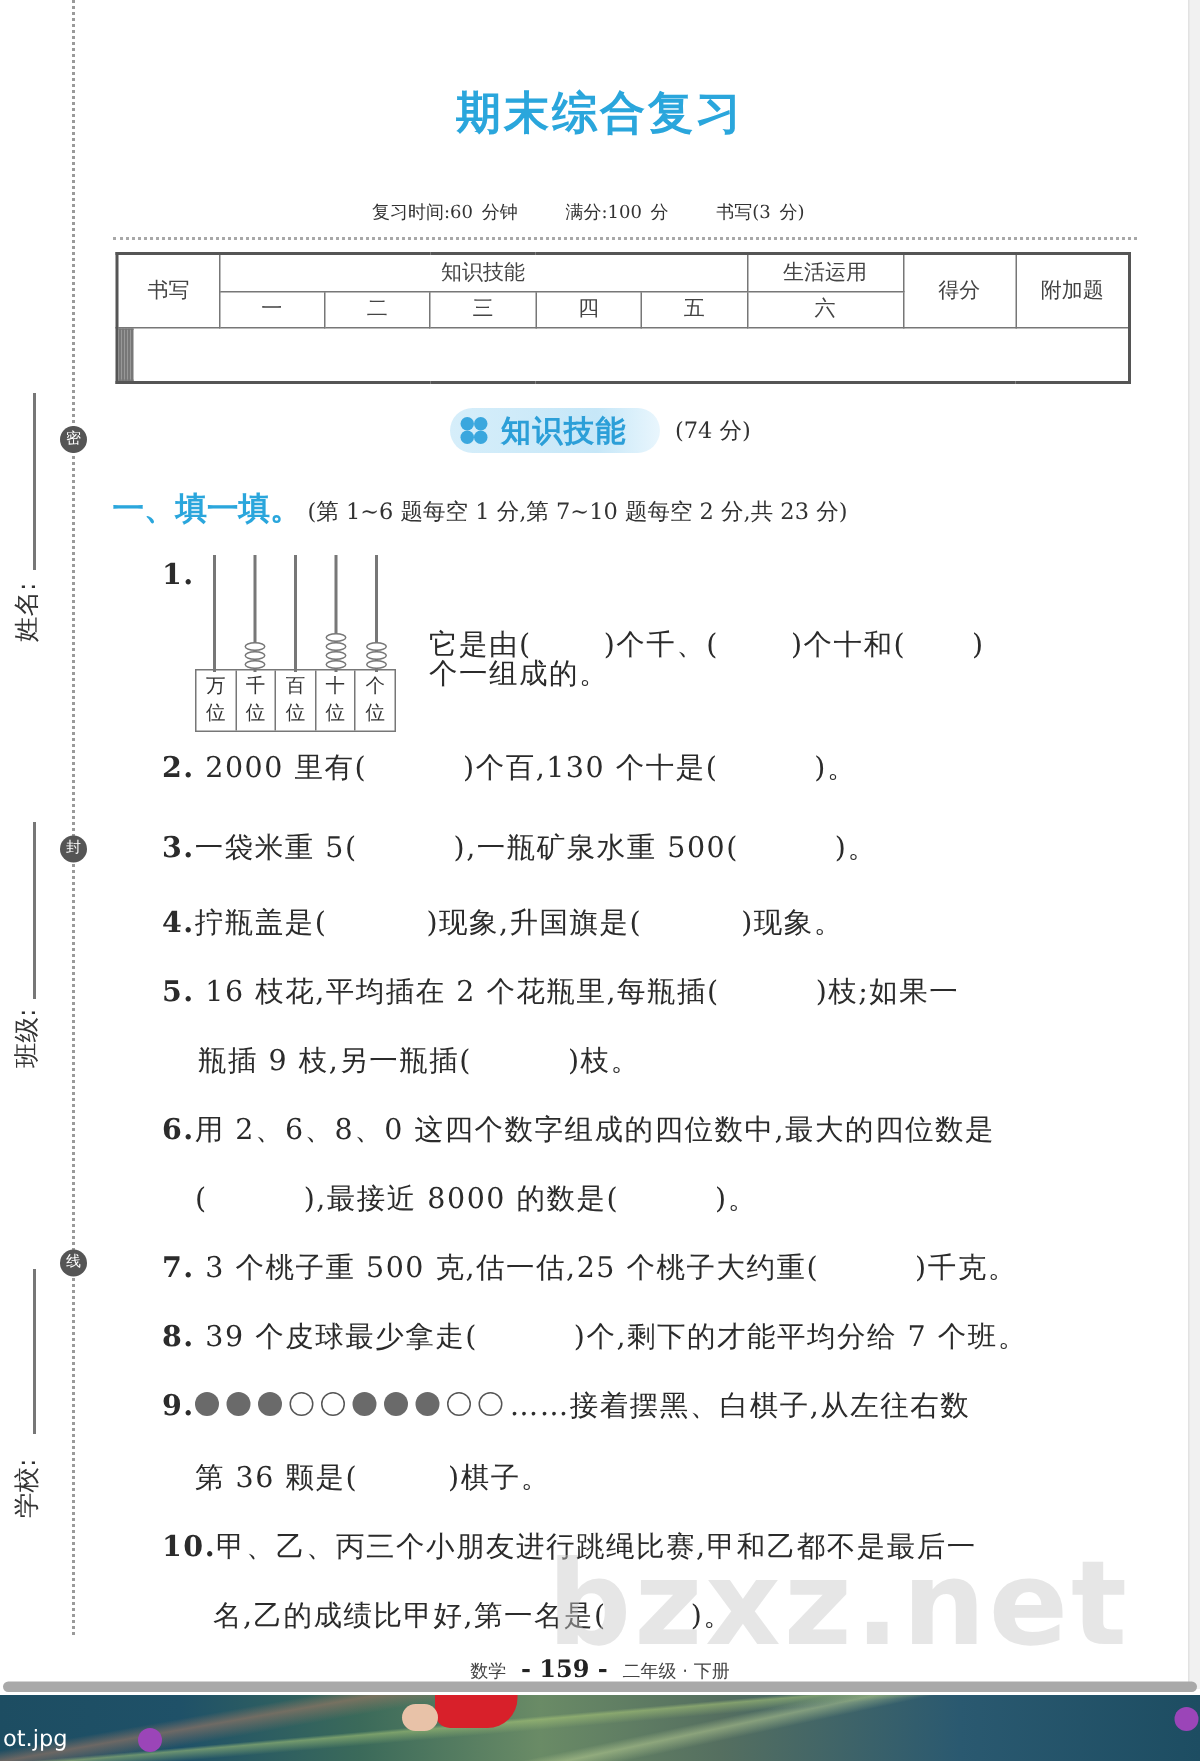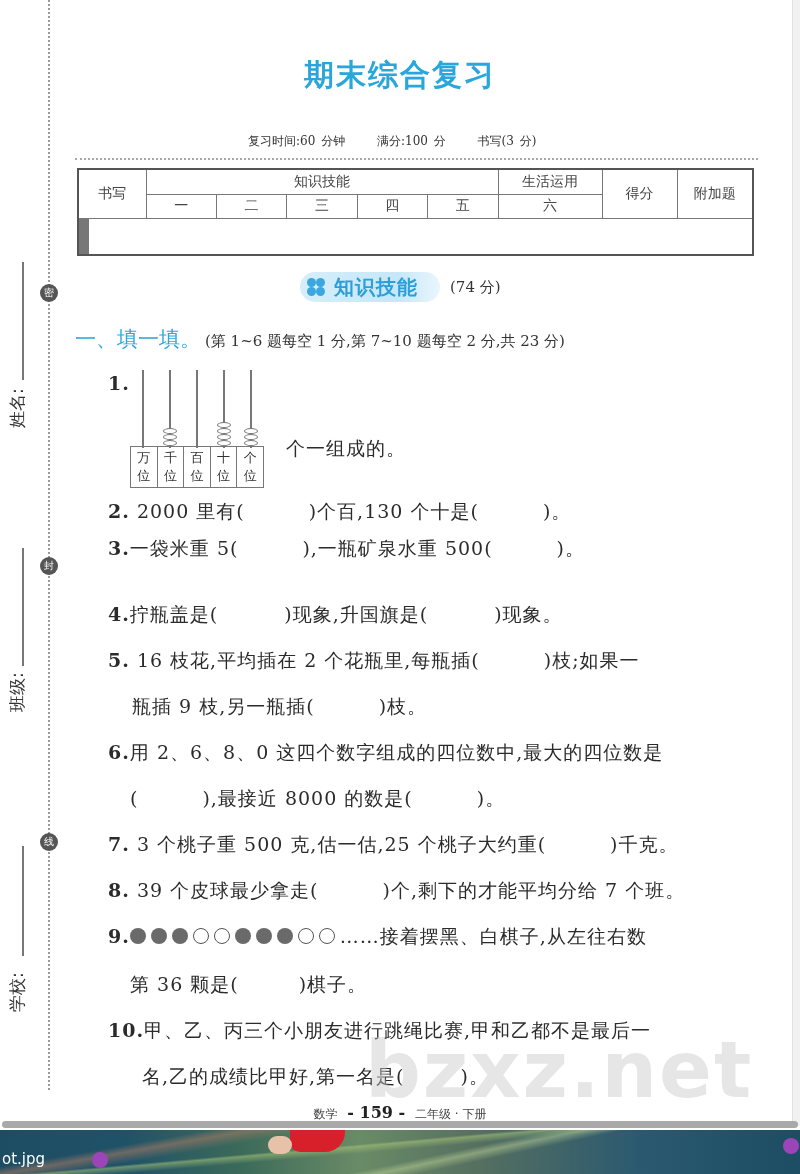--- a/index.html
+++ b/index.html
@@ -36,21 +36,21 @@
   .sec-wrap { position: absolute; top: 272px; left: 300px; display: flex; align-items: center; }
   .sec-pill { display: flex; align-items: center; height: 30px; padding: 0 22px 0 6px; border-radius: 15px;
               background: linear-gradient(90deg, #d6eefa 0%, #c6e7f8 70%, #e9f6fd 100%); }
   .clover { position: relative; width: 20px; height: 20px; margin-right: 8px; }
   .clover i { position: absolute; width: 9px; height: 9px; border-radius: 50%; background: #3aa7de; }
   .sec-text { font-family: "DejaVu Sans", sans-serif; font-weight: bold; font-size: 20px; color: #2c9fd8; letter-spacing: 1px; }
   .sec-score { margin-left: 10px; font-size: 15px; color: #333; }
 
   
   .part { position: absolute; top: 325px; left: 75px; display: flex; align-items: baseline; }
-  .part-title { color: #2aa6dc; font-family: "DejaVu Sans", sans-serif; font-weight: normal; font-size: 21px; }
+  .part-title { color: #2aa6dc; font-family: "DejaVu Sans", sans-serif; font-weight: bold; font-size: 21px; }
   .part-note { font-size: 15px; color: #333; margin-left: 4px; }
 
   
   .q { position: absolute; left: 108px; font-size: 19px; color: #2b2b2b; white-space: nowrap; letter-spacing: 1px; }
   .q b { font-weight: bold; font-family: "DejaVu Serif", serif; }
   .cont { position: absolute; font-size: 19px; color: #2b2b2b; white-space: nowrap; letter-spacing: 1px; }
   .blank { display: inline-block; }
 
   
   .abacus { position: absolute; left: 130px; top: 370px; width: 134px; height: 118px; }
@@ -184,27 +184,30 @@
     <div class="bead" style="left:114px;top:64px"></div>
     <div class="bead" style="left:114px;top:70px"></div>
     <div class="place-row">
       <div class="place"><span>万</span><br><span>位</span></div>
       <div class="place"><span>千</span><br><span>位</span></div>
       <div class="place"><span>百</span><br><span>位</span></div>
       <div class="place"><span>十</span><br><span>位</span></div>
       <div class="place"><span>个</span><br><span>位</span></div>
     </div>
   </div>
+  <div class="cont" style="left:286px;top:417px">
+    <span>它是由(</span><span class="blank" style="width:48px"></span><span>)个千、(</span><span class="blank" style="width:48px"></span><span>)个十和(</span><span class="blank" style="width:44px"></span><span>)</span>
+  </div>
   <div class="cont" style="left:286px;top:436px">个一组成的。</div>
 
   <div class="q" style="top:499px">
     <b>2.</b><span> 2000 里有(</span><span class="blank" style="width:64px"></span><span>)个百,130 个十是(</span><span class="blank" style="width:64px"></span><span>)。</span>
   </div>
 
-  <div class="q" style="top:536px">
+  <div class="q" style="top:552px">
     <b>3.</b><span>一袋米重 5(</span><span class="blank" style="width:64px"></span><span>),一瓶矿泉水重 500(</span><span class="blank" style="width:64px"></span><span>)。</span>
   </div>
 
   <div class="q" style="top:602px">
     <b>4.</b><span>拧瓶盖是(</span><span class="blank" style="width:66px"></span><span>)现象,升国旗是(</span><span class="blank" style="width:66px"></span><span>)现象。</span>
   </div>
 
   <div class="q" style="top:648px">
     <b>5.</b><span> 16 枝花,平均插在 2 个花瓶里,每瓶插(</span><span class="blank" style="width:64px"></span><span>)枝;如果一</span>
   </div>

